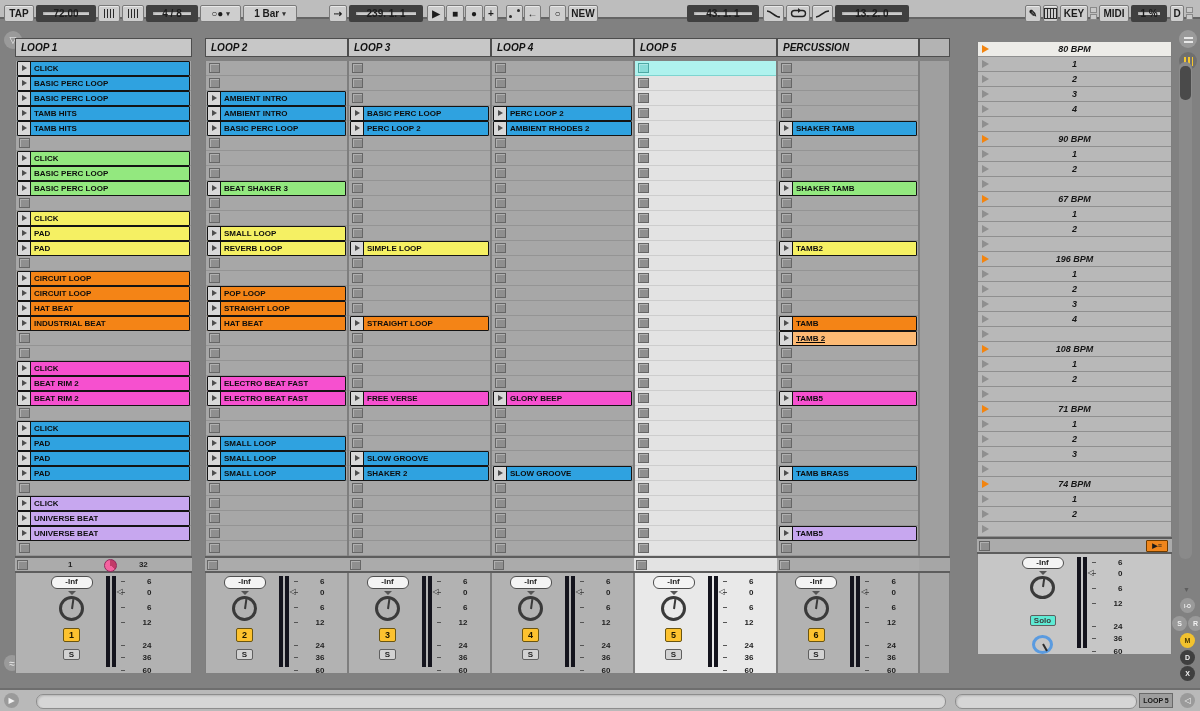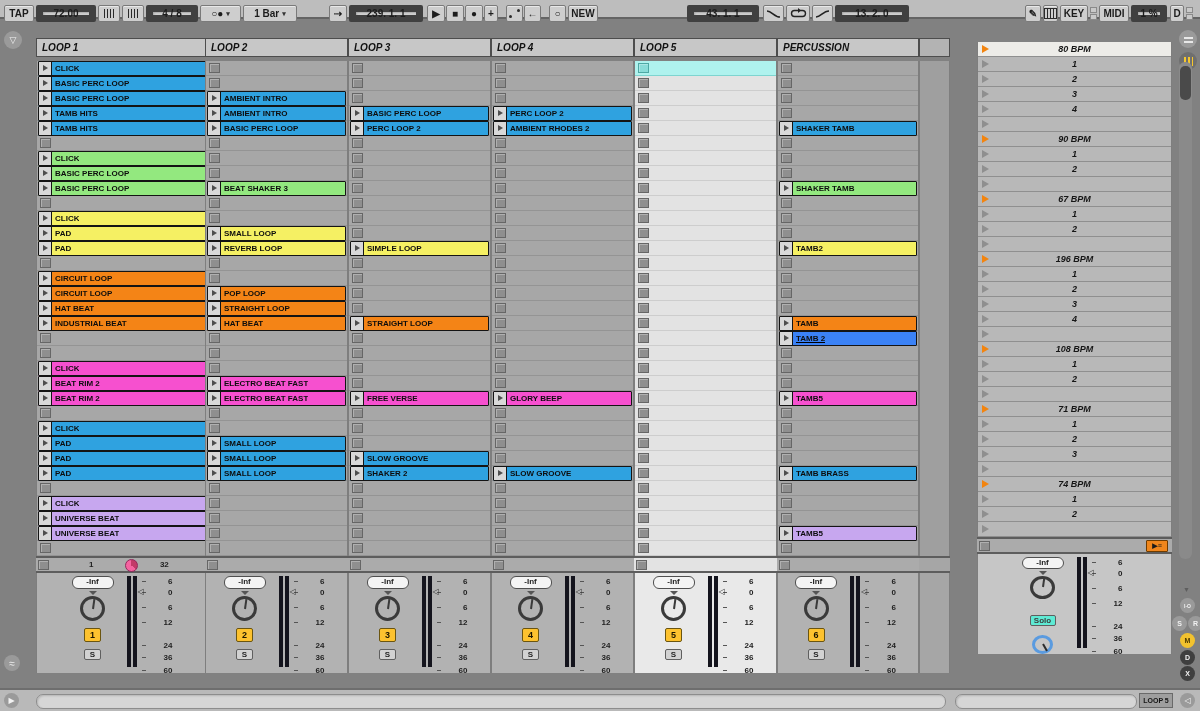--- a/index.html
+++ b/index.html
@@ -173,21 +173,21 @@
 <div class="scroll-thumb"></div>
 <div style="position:absolute;left:1183px;top:586px;font-size:7px;color:#5e5e5e">▼</div>
 <div class="circle" style="left:1180px;top:598px;width:15px;height:15px;font-size:5px;font-weight:bold">I-O</div>
 <div class="circle" style="left:1172px;top:616px;width:15px;height:15px;font-size:7px;font-weight:bold">S</div>
 <div class="circle" style="left:1188px;top:616px;width:15px;height:15px;font-size:7px;font-weight:bold">R</div>
 <div class="circle" style="left:1180px;top:633px;width:15px;height:15px;font-size:7px;font-weight:bold;background:#f2c22e;color:#4d3a00">M</div>
 <div class="circle" style="left:1180px;top:650px;width:15px;height:15px;font-size:7px;font-weight:bold;background:#3f3f3f">D</div>
 <div class="circle" style="left:1180px;top:666px;width:15px;height:15px;font-size:7px;font-weight:bold;background:#3f3f3f">X</div>
 
 <div id="session">
-    <div class="col" style="left: 36px; width: 177px;">
+    <div class="col" style="left: 15px; width: 177px;">
       <div class="hdr">LOOP 1</div>
       <div class="colgap"></div>
       <div class="slots">
         <div class="slot">
           <div class="clip" style="background: rgb(47, 162, 224);">
             <div class="clip-play"></div>
             <div class="clip-label">CLICK</div>
           </div>
         </div>
         <div class="slot">
@@ -1052,21 +1052,21 @@
         <div class="slot">
           <div class="stop-sq"></div>
         </div>
         <div class="slot">
           <div class="clip" style="background: rgb(244, 132, 22);">
             <div class="clip-play"></div>
             <div class="clip-label">TAMB</div>
           </div>
         </div>
         <div class="slot">
-          <div class="clip" style="background: #3b82f6; text-decoration: underline;">
+          <div class="clip" style="background: #fdba74; text-decoration: underline;">
             <div class="clip-play"></div>
             <div class="clip-label">TAMB 2</div>
           </div>
         </div>
         <div class="slot">
           <div class="stop-sq"></div>
         </div>
         <div class="slot">
           <div class="stop-sq"></div>
         </div>

